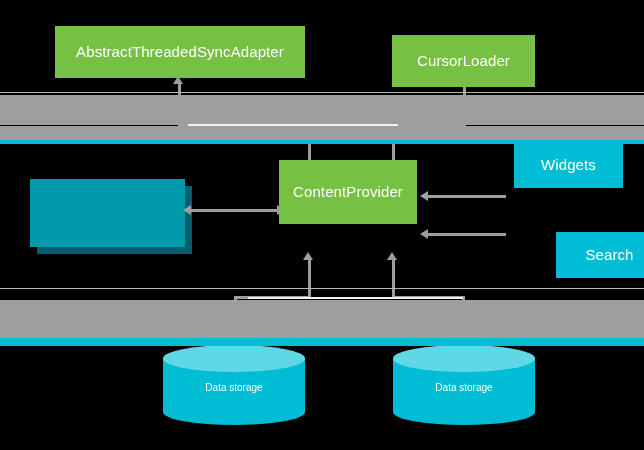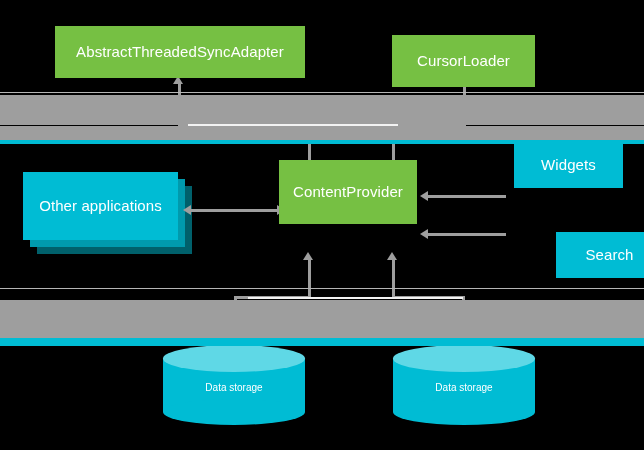--- a/index.html
+++ b/index.html
@@ -186,21 +186,20 @@
   <div class="conn conn-v" style="left:392px; top:258px; height:40px;"></div>
   <div class="conn conn-h" style="left:392px; top:296px; width:72px;"></div>
   <div class="conn conn-v" style="left:462px; top:296px; height:52px;"></div>
   <div class="arrowhead arrow-up" style="left:387px; top:252px;"></div>
   <div class="arrowhead arrow-down" style="left:457px; top:342px;"></div>
 
   <div class="node green" style="left:55px; top:26px; width:250px; height:52px;">AbstractThreadedSyncAdapter</div>
 
   <div class="node green" style="left:392px; top:26px; width:143px; height:52px;margin-top:9px;">CursorLoader</div>
 
-  <div class="node cyan" style="left:23px; top:172px; width:155px; height:68px;">Other applications</div>
 
   <div class="node green" style="left:279px; top:160px; width:138px; height:64px;">ContentProvider</div>
 
   <div class="node cyan" style="left:506px; top:142px; width:109px; height:46px;margin-left:8px;">Widgets</div>
 
   <div class="node cyan" style="left:516px; top:232px; width:107px; height:46px;margin-left:40px;">Search</div>
 
   <div class="cylinder" style="left:163px; top:345px; width:142px; height:80px;">
     <div class="cyl-body" style="top:13px; height:54px;"></div>
     <div class="cyl-bottom-cap" style="top:54px; height:26px;"></div>

